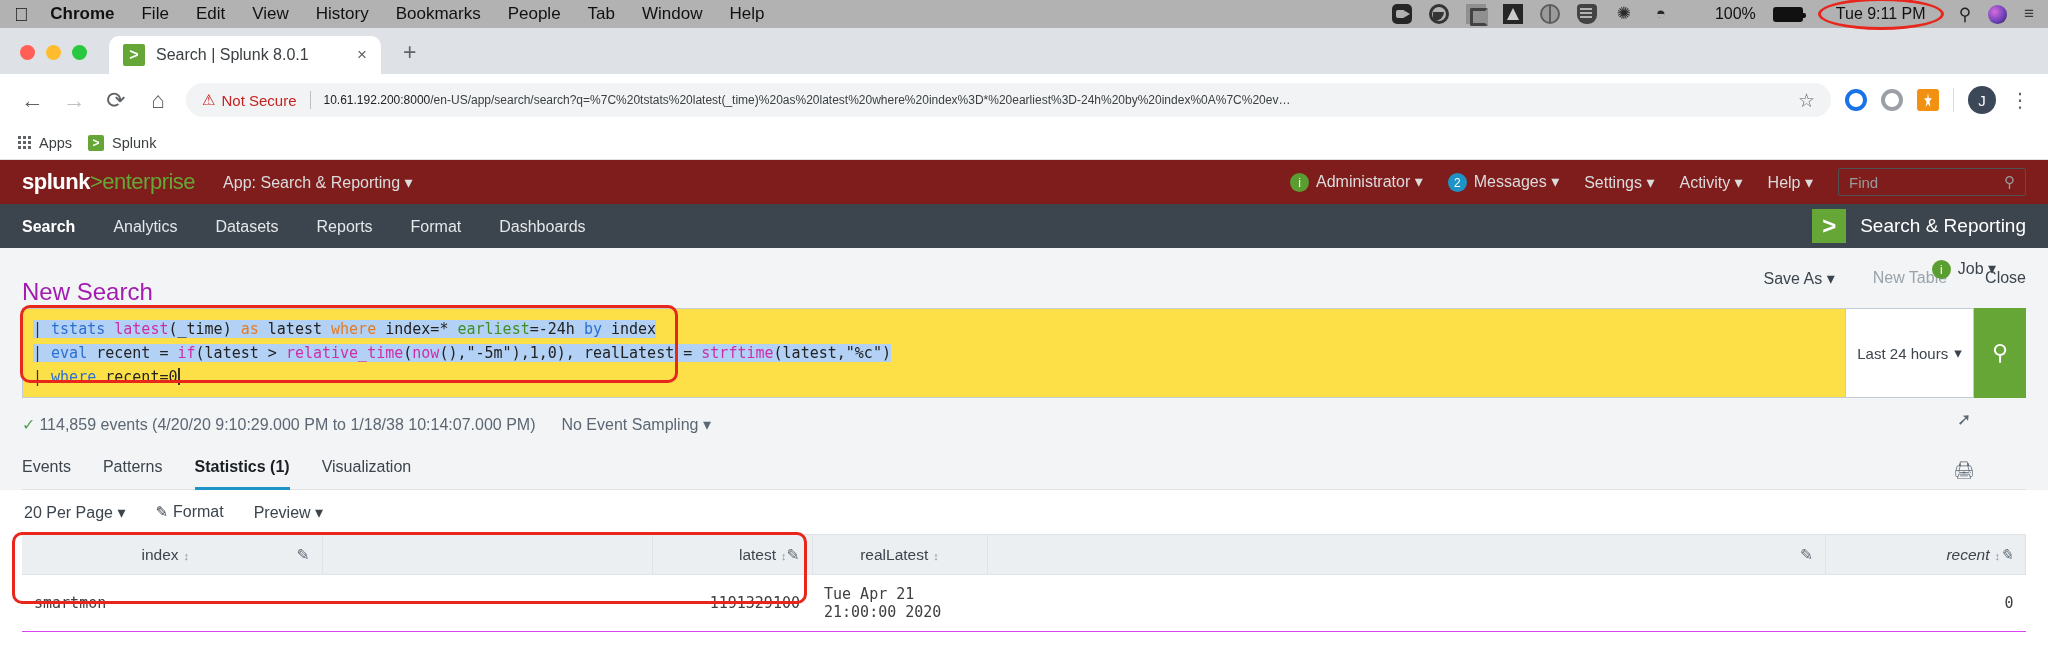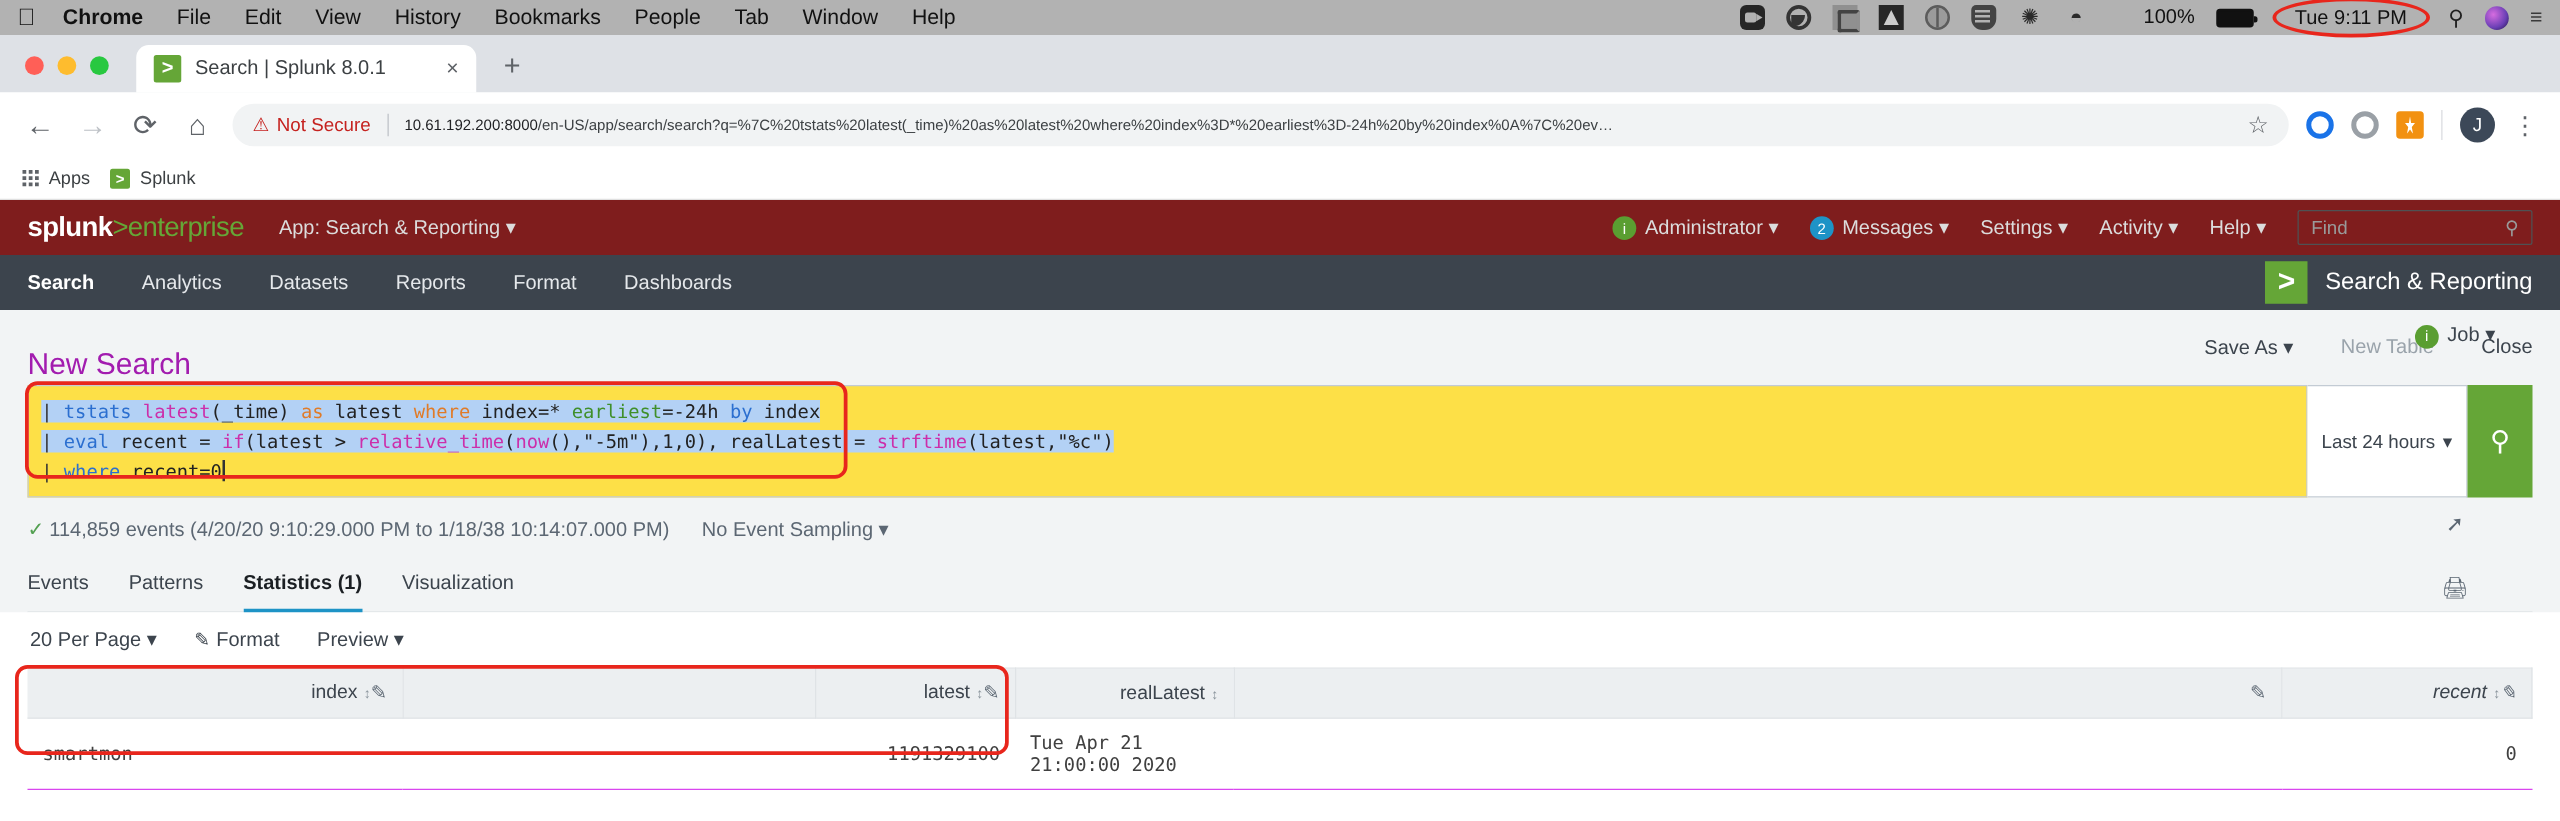--- a/index.html
+++ b/index.html
@@ -188,21 +188,21 @@
   .toolbar2{display:flex;align-items:center;gap:30px;height:44px;font-size:16px;color:#3c444d;background:#fff;padding-left:2px;}
   .pencil{color:#3c444d;font-size:15px;margin-right:5px;}
 
   table.stats{width:100%;border-collapse:collapse;background:#fff;font-size:15.5px;}
   table.stats th{
     background:#eceff1;border-top:1px solid #dfe3e6;border-bottom:1px solid #dfe3e6;
     border-right:1px solid #dfe3e6;
     padding:10px 12px;color:#3c444d;font-weight:normal;height:40px;
   }
   table.stats th.num{text-align:right;}
-  table.stats th.lft{text-align:right;}
+  table.stats th.lft{text-align:center;}
   table.stats td{
     padding:10px 12px;color:#404040;border-bottom:1px solid #d946ef;
     font-family:"DejaVu Sans Mono","Liberation Mono",monospace;font-size:15px;
   }
   td.num{text-align:right;}
   .sortico{font-size:11px;color:#8a949c;margin-left:5px;}
   .colpencil{float:right;color:#5c6773;}
 
   
   .anno {

